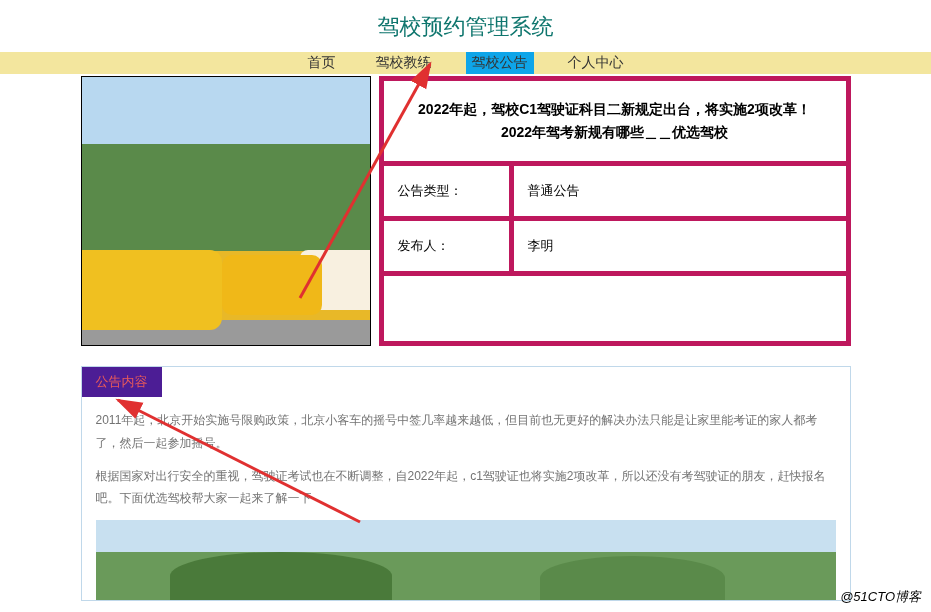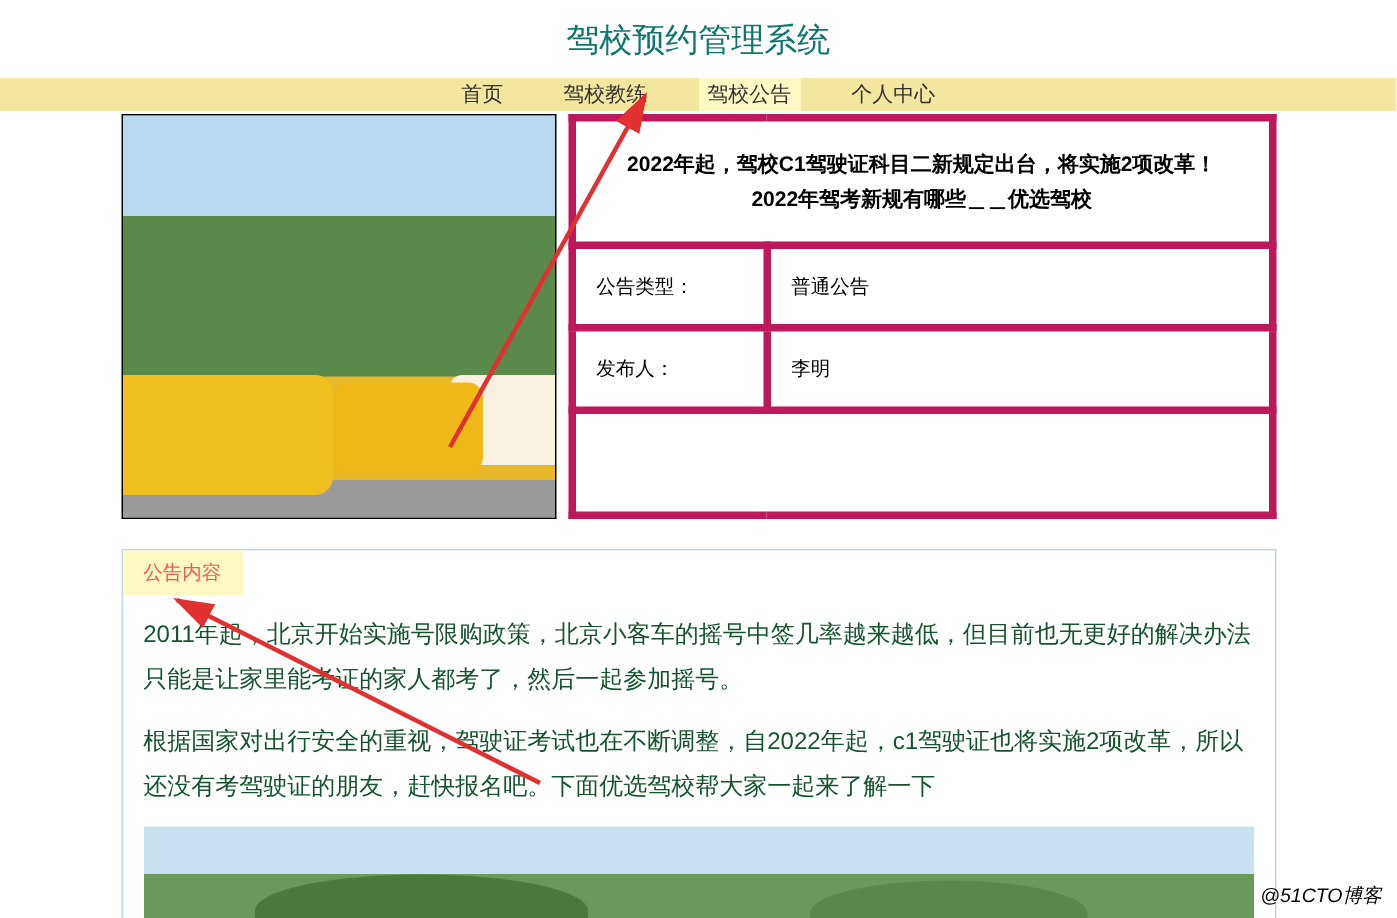--- a/index.html
+++ b/index.html
@@ -27,21 +27,21 @@
       gap: 28px;
       padding: 0 0;
       font-size: 14px;
     }
     .nav-item {
       color: #333;
       cursor: pointer;
       padding: 2px 6px;
     }
     .nav-item.active {
-      background: #fef9c3;
+      background: #0ea5e9;
       color: #333;
     }
     .container {
       width: 770px;
       margin: 0 auto;
       padding-top: 2px;
     }
     .top-section {
       display: flex;
       gap: 8px;
@@ -88,31 +88,31 @@
     .info-label { width: 130px; color:#000000; }
     .info-blank td { height: 70px; }
 
     .content-box {
       margin-top: 20px;
       border: 1px solid #c0d8ea;
       padding-bottom: 0;
     }
     .content-tab {
       display: inline-block;
-      background: #fef9c3;
+      background: #4c1d95;
       color: #e85a5a;
       font-size: 13px;
       padding: 6px 14px;
       cursor: pointer;
     }
     .content-body {
       padding: 12px 14px 0;
-      font-size: 16px;
+      font-size: 12px;
       line-height: 1.9;
-      color: #14532d;
+      color: #737373;
     }
     .content-body p { margin-bottom: 10px; }
     .bottom-image {
       margin: 10px 14px 0;
       height: 80px;
       background: linear-gradient(to bottom, #c8e0f0 0%, #c8e0f0 40%, #6a9a5a 40%, #6a9a5a 100%);
       position: relative;
       overflow: hidden;
     }
     .bottom-image .bush { position:absolute; bottom:0; left:10%; width:30%; height:60%; background:#4a7a3a; border-radius:50% 50% 0 0; }

